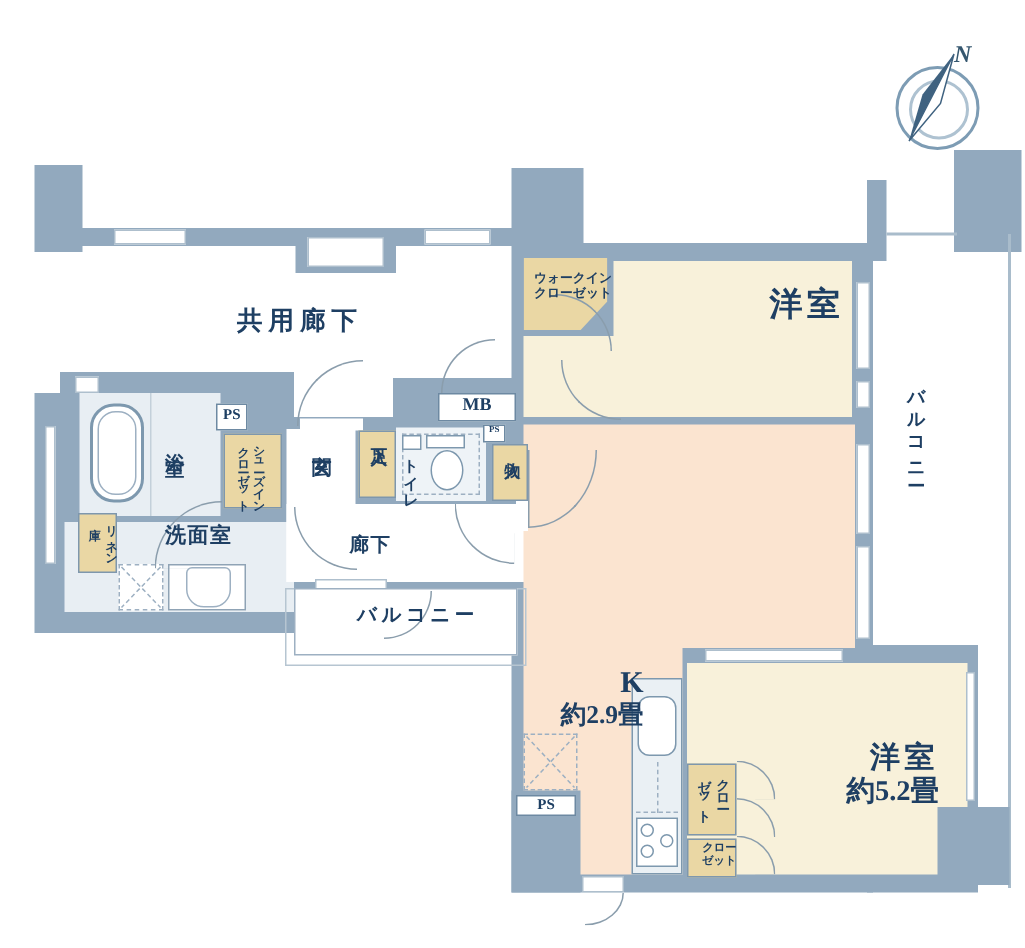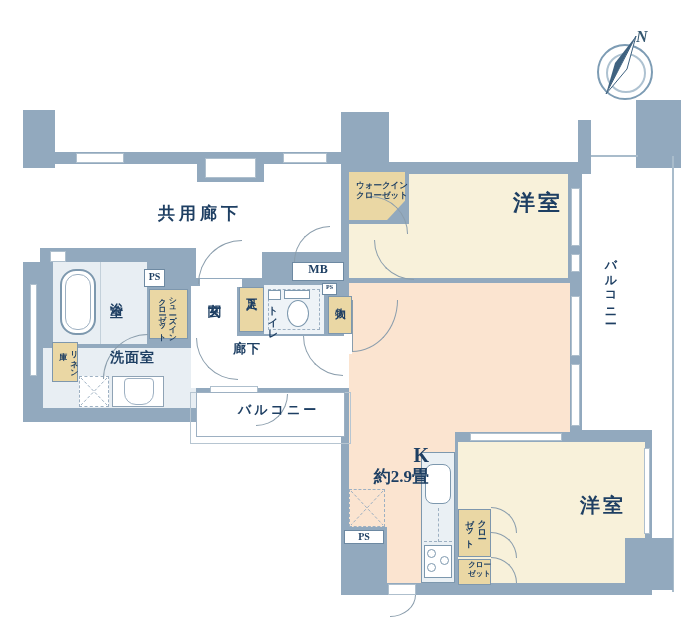--- a/index.html
+++ b/index.html
@@ -162,26 +162,27 @@
   <div class="lbl ctr" style="left:390px;top:328px;width:145px;">
   </div>
 
   <div class="lbl ctr" style="left:349px;top:444px;width:80px;">
     <div style="font-size:20px;">K</div>
     <div style="font-size:17px;">約2.9畳</div>
   </div>
 
   <div class="lbl ctr" style="left:476px;top:494px;width:150px;">
     <div style="font-size:20px;letter-spacing:3px;">洋室</div>
+    <div style="font-size:19px;">約5.2畳</div>
   </div>
 
   <div class="lbl vt" style="left:108px;top:292px;font-size:13px;letter-spacing:2px;">浴室</div>
   <div class="lbl" style="left:110px;top:350px;font-size:14px;letter-spacing:1px;">洗面室</div>
   <div class="lbl vt" style="left:206px;top:293px;font-size:13px;letter-spacing:2px;">玄関</div>
-  <div class="lbl" style="left:233px;top:342px;font-size:13px;letter-spacing:1px;">廊下</div>
+  <div class="lbl" style="left:233px;top:356px;font-size:13px;letter-spacing:1px;">廊下</div>
   <div class="lbl vt" style="left:267px;top:299px;font-size:10px;">トイレ</div>
   <div class="lbl vt" style="left:245px;top:290px;font-size:11px;">下足入</div>
   <div class="lbl vt" style="left:334px;top:300px;font-size:10.5px;">物入</div>
 
   <div class="lbl vt" style="left:156px;top:292px;font-size:8px;line-height:1.3;">
     <span>シューズイン</span>
     <span>クローゼット</span>
   </div>
   <div class="lbl vt" style="left:57px;top:345px;font-size:8px;line-height:1.4;">
     <span>リネン</span>

